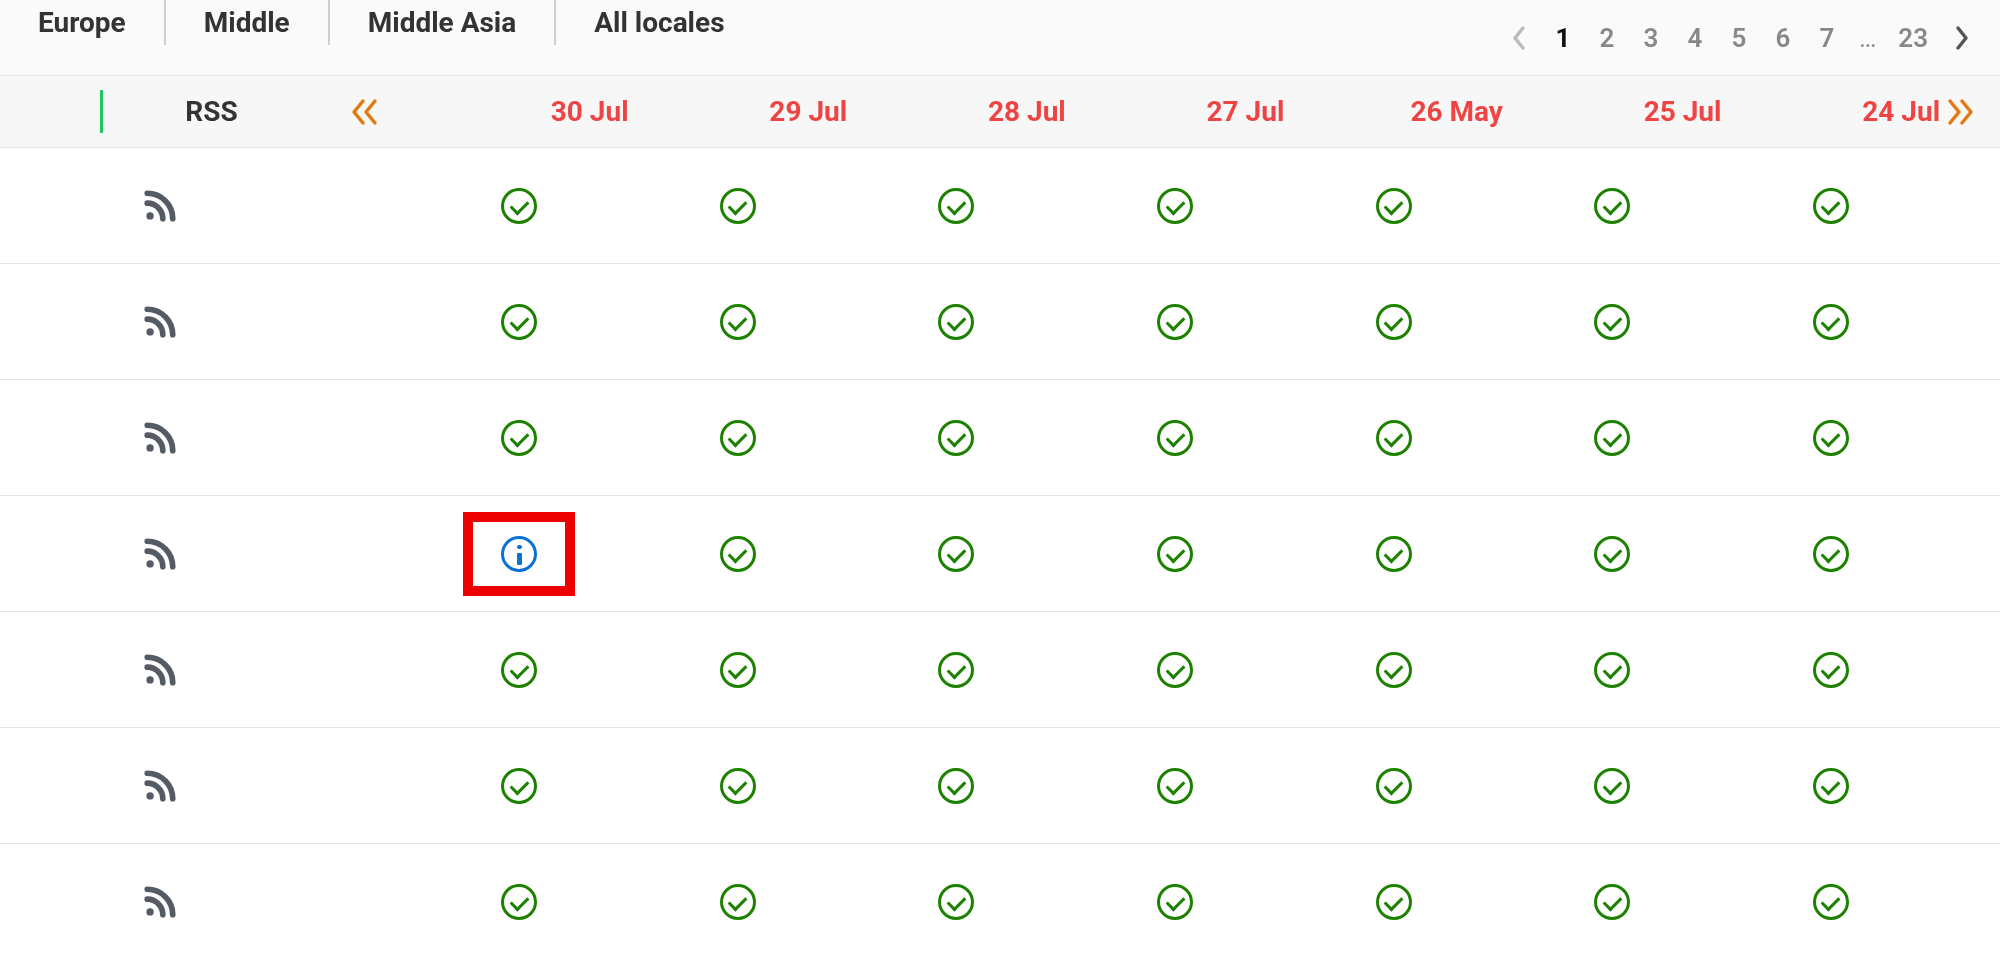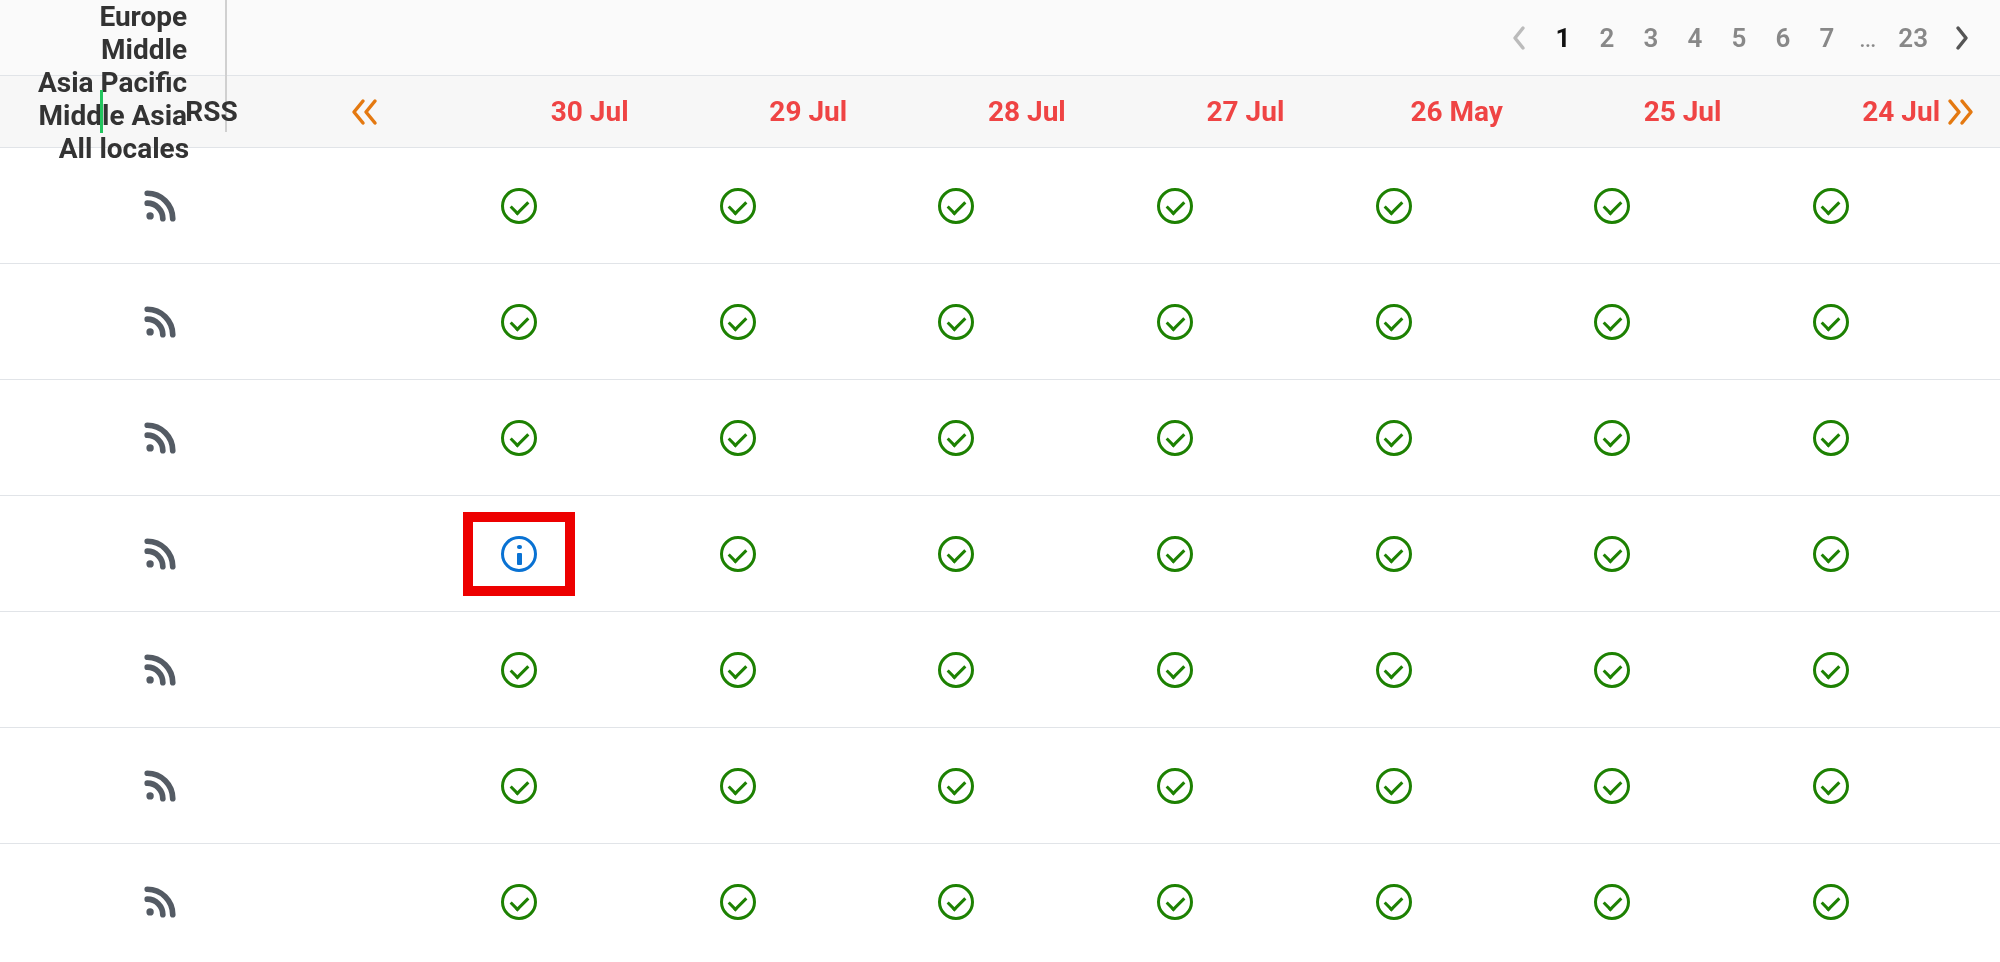--- a/index.html
+++ b/index.html
@@ -16,23 +16,22 @@
       display: flex;
       align-items: center;
       justify-content: space-between;
       border-bottom: 1px solid #e1e4e8;
       background: #fafafa;
       height: 76px;
       padding: 0 20px 0 0;
     }
     .tabs {
       display: flex;
-      align-items: flex-end;
+      align-items: flex-start;
       height: 100%;
-      flex-direction: column;
     }
     .tab {
       padding: 0 38px;
       font-size: 28px;
       font-weight: 700;
       color: #333;
       height: 60%;
       display: flex;
       align-items: center;
       border-right: 2px solid #d0d0d0;
@@ -210,21 +209,20 @@
       height: 34px;
     }
   </style>
 </head>
 <body>
 
 <div class="top-bar">
   <div class="tabs">
     <div class="tab">Europe</div>
     <div class="tab">Middle</div>
-    <div class="tab">Asia Pacific</div>
     <div class="tab">Middle Asia</div>
     <div class="tab">All locales</div>
   </div>
   <div class="pagination">
     <div class="page-arrow">
       <svg width="20" height="28" viewBox="0 0 20 28">
           <path d="M14 4 L6 14 L14 24" stroke="#bbb" stroke-width="3.5" fill="none" stroke-linecap="round" stroke-linejoin="round"></path>
         </svg>
     </div>
     <div class="page-num active">1</div>

